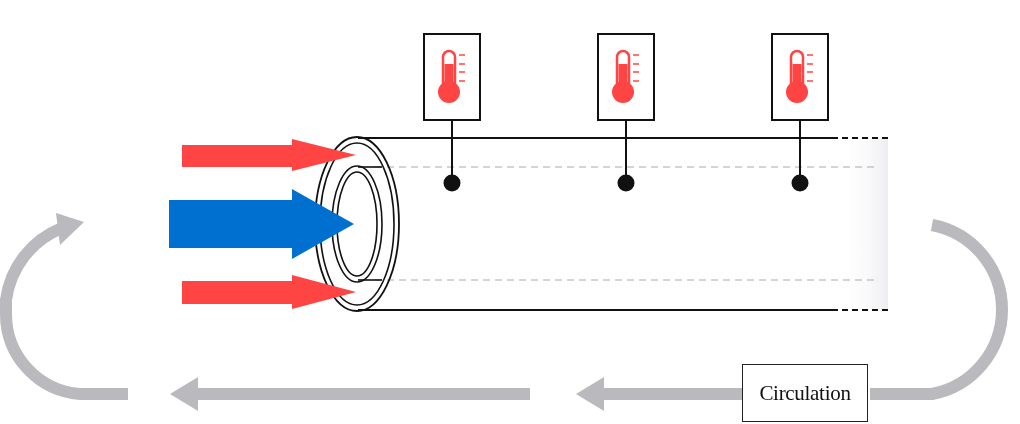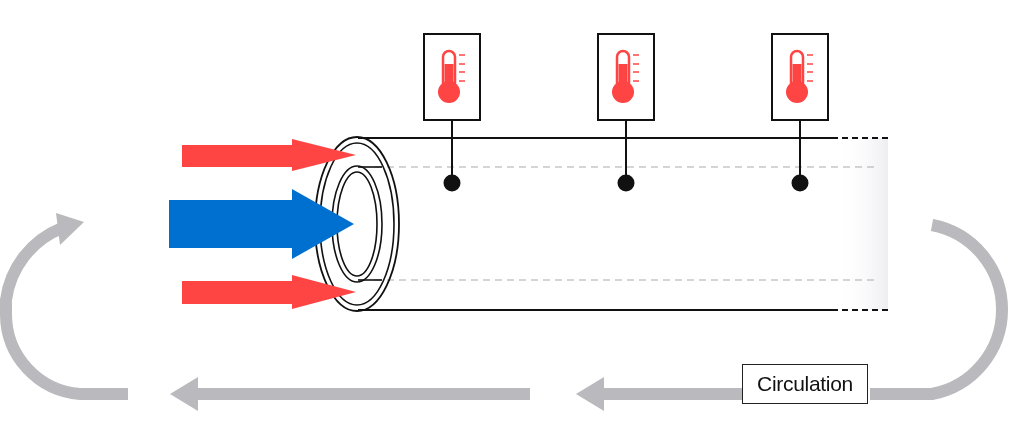--- a/index.html
+++ b/index.html
@@ -1,22 +1,22 @@
 <!DOCTYPE html>
 <html><head>
 <meta charset="utf-8">
 <style>
   html, body { margin: 0; padding: 0; background: #ffffff; }
   body { width: 1020px; height: 424px; overflow: hidden; position: relative; font-family: "Liberation Sans", sans-serif; }
   #diagram { position: absolute; left: 0; top: 0; width: 1020px; height: 424px; }
   .circ-label {
-    position: absolute; left: 742px; top: 364px; width: 126px; height: 40px;
+    position: absolute; left: 742px; top: 364px; width: 126px; height: 58px;
     border: 1.5px solid #222; background: #fff; box-sizing: border-box;
     display: flex; align-items: center; justify-content: center;
-    font-family: Liberation Sans, sans-serif; font-size: 21px; color: #111;
+    font-family: Liberation Serif, serif; font-size: 21px; color: #111;
     letter-spacing: -0.3px;
   }
 </style>
 </head>
 <body>
 
 <svg id="diagram" viewBox="0 0 1020 424" xmlns="http://www.w3.org/2000/svg">
   <defs>
     <linearGradient id="fade" x1="0" x2="1" y1="0" y2="0">
       <stop offset="0" stop-color="#ffffff" stop-opacity="0"></stop>

